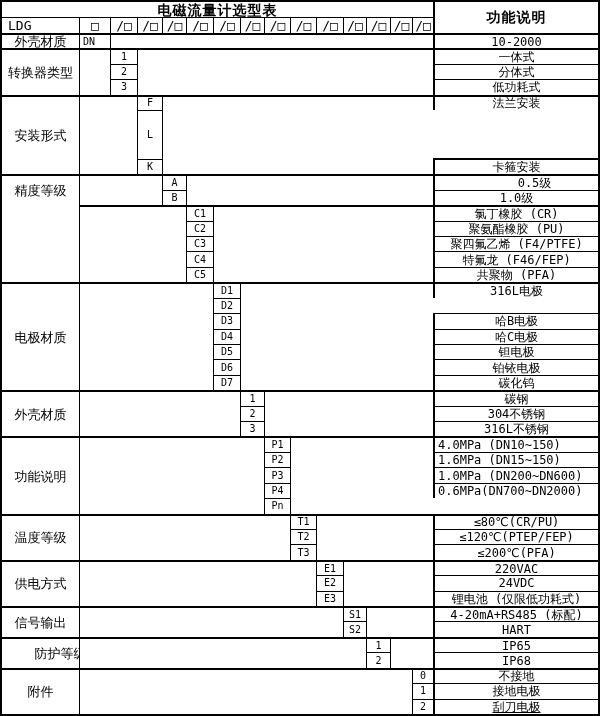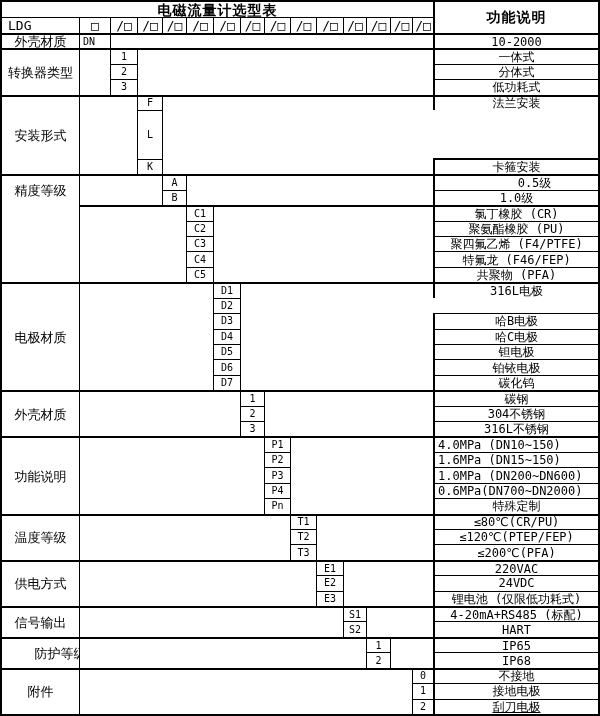--- a/index.html
+++ b/index.html
@@ -128,21 +128,20 @@
     <div class="cell gt" style="grid-area: 27 / 2 / span 5 / span 7;"></div>
     <div class="cell code gt" style="grid-area: 27 / 9 / span 1 / span 1;">P1</div>
     <div class="cell value vl gt left" style="grid-area: 27 / 16 / span 1 / span 1;">4.0MPa (DN10~150)</div>
     <div class="cell code" style="grid-area: 28 / 9 / span 1 / span 1;">P2</div>
     <div class="cell value vl left" style="grid-area: 28 / 16 / span 1 / span 1;">1.6MPa (DN15~150)</div>
     <div class="cell code" style="grid-area: 29 / 9 / span 1 / span 1;">P3</div>
     <div class="cell value vl left" style="grid-area: 29 / 16 / span 1 / span 1;">1.0MPa (DN200~DN600)</div>
     <div class="cell code" style="grid-area: 30 / 9 / span 1 / span 1;">P4</div>
     <div class="cell value vl left" style="grid-area: 30 / 16 / span 1 / span 1;">0.6MPa(DN700~DN2000)</div>
     <div class="cell code" style="grid-area: 31 / 9 / span 1 / span 1;">Pn</div>
-    <div class="cell value vl" style="grid-area: 31 / 16 / span 1 / span 1;">特殊定制</div>
     <div class="cell gt" style="grid-area: 27 / 10 / span 5 / span 6;"></div>
     <div class="cell noL gt label" style="grid-area: 32 / 1 / span 3 / span 1;">温度等级</div>
     <div class="cell gt" style="grid-area: 32 / 2 / span 3 / span 8;"></div>
     <div class="cell code gt" style="grid-area: 32 / 10 / span 1 / span 1;">T1</div>
     <div class="cell value vl gt" style="grid-area: 32 / 16 / span 1 / span 1;">≤80℃(CR/PU)</div>
     <div class="cell code" style="grid-area: 33 / 10 / span 1 / span 1;">T2</div>
     <div class="cell value vl" style="grid-area: 33 / 16 / span 1 / span 1;">≤120℃(PTEP/FEP)</div>
     <div class="cell code" style="grid-area: 34 / 10 / span 1 / span 1;">T3</div>
     <div class="cell value vl" style="grid-area: 34 / 16 / span 1 / span 1;">≤200℃(PFA)</div>
     <div class="cell gt" style="grid-area: 32 / 11 / span 3 / span 5;"></div>

